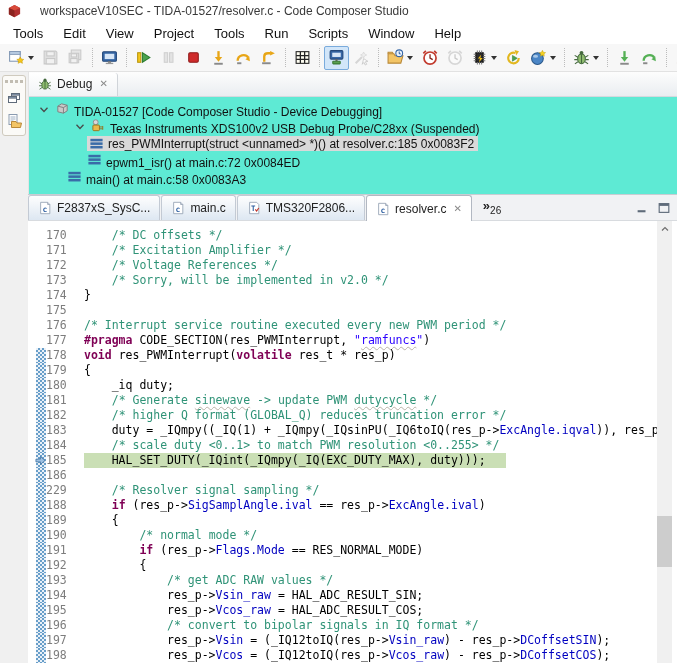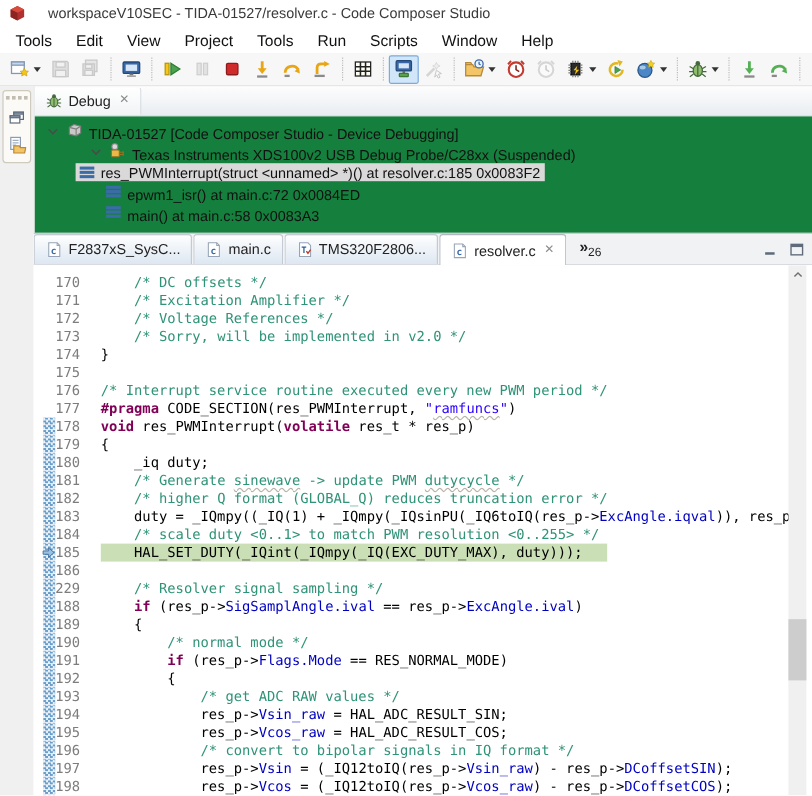--- a/index.html
+++ b/index.html
@@ -34,21 +34,21 @@
   .grip i{width:3px;height:3px;background:#c2bdb2;display:block}
   .mini-btn{width:20px;height:20px;display:flex;align-items:center;justify-content:center}
   .content{flex:1;display:flex;flex-direction:column;min-width:0}
 
   
   .debugpanel{height:124px;display:flex;flex-direction:column;border-left:1px solid #e4e4e4}
   .debug-header{height:25px;background:linear-gradient(#fdfdfd,#e9edf1);border-bottom:1px solid #d5d9de;display:flex;align-items:flex-end}
   .view-tab{display:inline-flex;align-items:center;gap:5px;padding:4px 9px 5px;background:linear-gradient(#ffffff,#f1f3f5);border-right:1px solid #d0d4d9;border-top-right-radius:3px;font-size:12px;color:#222}
   .view-tab .icon svg{width:14px;height:14px}
   .vclose{color:#8a8a8a;font-size:10px;line-height:10px;padding-left:2px}
-  .debug-tree{flex:1;background:#15803d;padding-top:4px;overflow:hidden}
+  .debug-tree{flex:1;background:#5eead4;padding-top:4px;overflow:hidden}
   .trow{height:17px;display:flex;align-items:center;font-size:12px;color:#111;white-space:nowrap}
   .trow .chev{width:14px;display:inline-flex;justify-content:center}
   .trow .chev svg{width:11px;height:11px}
   .trow .icon{margin-right:4px}
   .trow .icon svg{width:15px;height:15px}
   .sel-wrap{display:inline-flex;align-items:center;background:var(--selbg);padding:0 4px 0 2px}
   .sel-wrap .icon{margin-right:4px}
 
   
   .editor{flex:1;display:flex;flex-direction:column;min-width:0;border-top:1px solid #c9cdd2}
@@ -397,21 +397,21 @@
               </svg>
             </span>
             <span><span class="icon">
                 <svg viewBox="0 0 16 16">
                   <circle cx="5" cy="4.5" r="2.6" fill="#d9d9d9" stroke="#8d8d8d"></circle>
                   <rect x="2" y="7.5" width="7" height="6" rx="1" fill="#e9b949" stroke="#97721f"></rect>
                   <path d="M9 9.5h3.5M9 11.5h3.5M12.5 8.5v4" stroke="#97721f" fill="none"></path>
                 </svg>
               </span><span>Texas Instruments XDS100v2 USB Debug Probe/C28xx (Suspended)</span></span>
           </div>
-          <div class="trow" style="padding-left: 20px;">
+          <div class="trow" style="padding-left: 44px;">
             <span class="chev"></span>
             <span class="sel-wrap">
               <span class="icon">
                 <svg viewBox="0 0 16 16">
                   <rect x="1.5" y="3" width="13" height="2.7" fill="#3a6ca8"></rect>
                   <rect x="1.5" y="6.8" width="13" height="2.7" fill="#3a6ca8"></rect>
                   <rect x="1.5" y="10.6" width="13" height="2.7" fill="#3a6ca8"></rect>
                 </svg>
               </span>
               <span>res_PWMInterrupt(struct &lt;unnamed&gt; *)() at resolver.c:185 0x0083F2</span>
@@ -420,21 +420,21 @@
           <div class="trow" style="padding-left: 44px;">
             <span class="chev"></span>
             <span><span class="icon">
                 <svg viewBox="0 0 16 16">
                   <rect x="1.5" y="3" width="13" height="2.7" fill="#3a6ca8"></rect>
                   <rect x="1.5" y="6.8" width="13" height="2.7" fill="#3a6ca8"></rect>
                   <rect x="1.5" y="10.6" width="13" height="2.7" fill="#3a6ca8"></rect>
                 </svg>
               </span><span>epwm1_isr() at main.c:72 0x0084ED</span></span>
           </div>
-          <div class="trow" style="padding-left: 44px;">
+          <div class="trow" style="padding-left: 24px;">
             <span class="chev"></span>
             <span><span class="icon">
                 <svg viewBox="0 0 16 16">
                   <rect x="1.5" y="3" width="13" height="2.7" fill="#3a6ca8"></rect>
                   <rect x="1.5" y="6.8" width="13" height="2.7" fill="#3a6ca8"></rect>
                   <rect x="1.5" y="10.6" width="13" height="2.7" fill="#3a6ca8"></rect>
                 </svg>
               </span><span>main() at main.c:58 0x0083A3</span></span>
           </div>
         </div>

